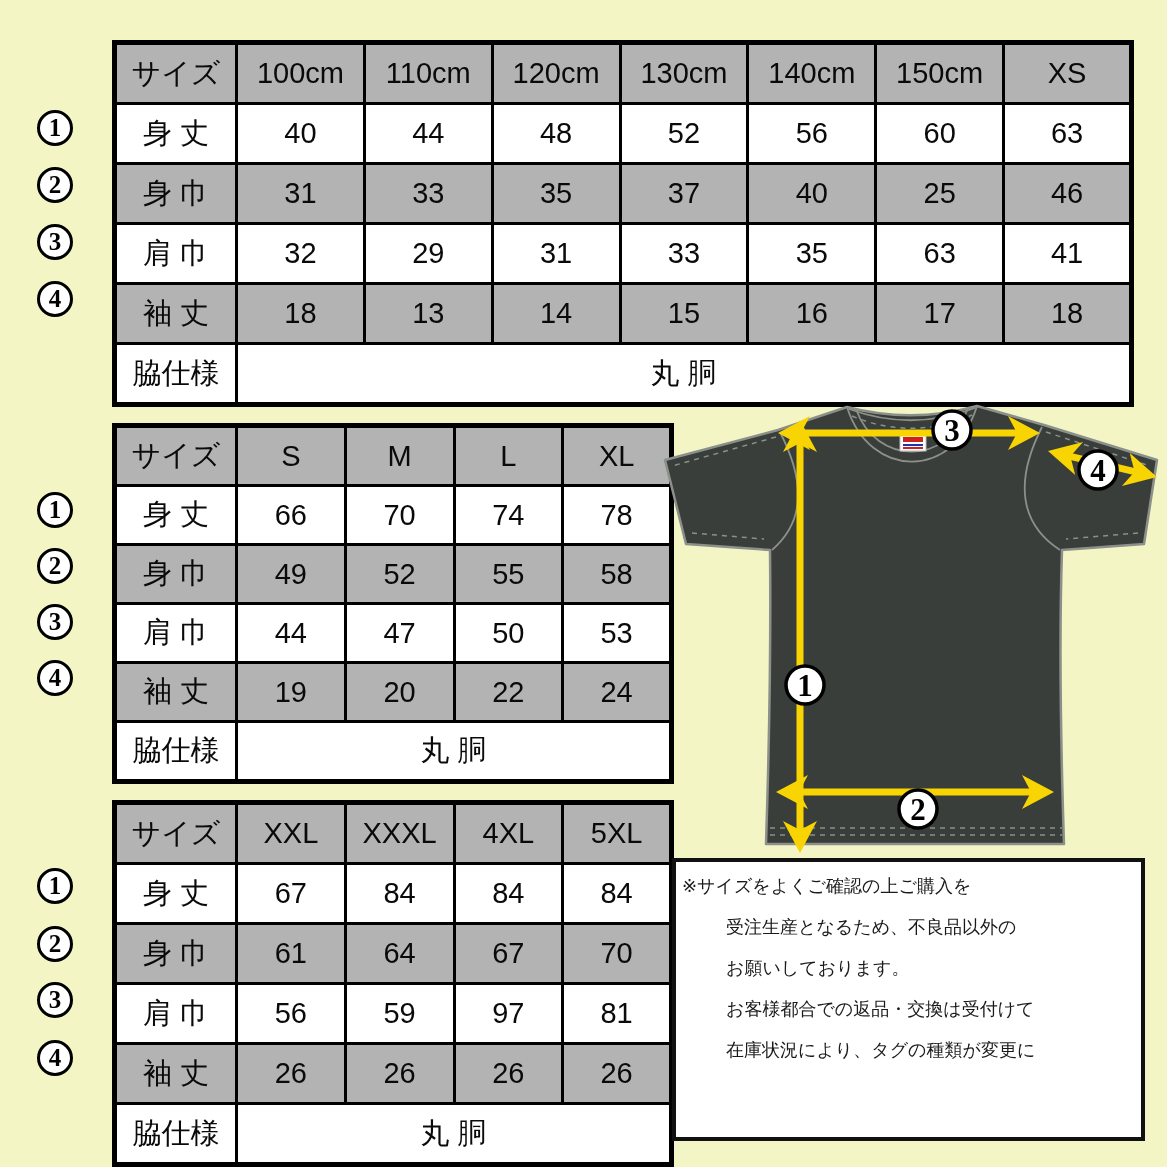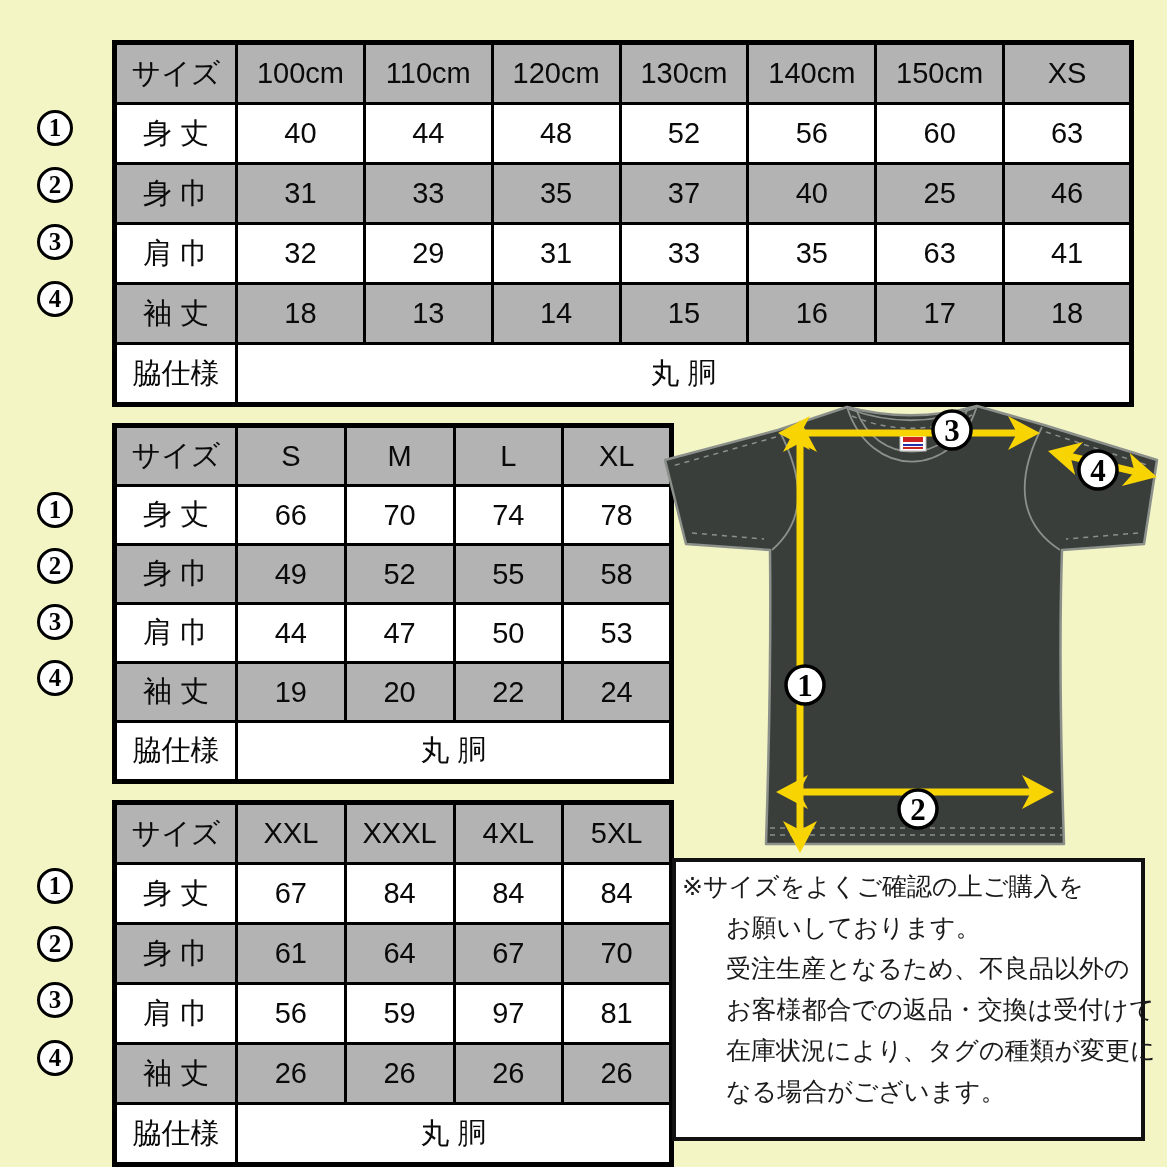--- a/index.html
+++ b/index.html
@@ -31,21 +31,21 @@
   .dash{stroke-dasharray:5 5;stroke-width:1.5;}
   .arrow line{stroke:var(--arrow,#f8d402);stroke-width:7;}
   .arrow use,.arrow path{fill:var(--arrow,#f8d402);}
   .mkr circle{fill:#fff;stroke:#000;stroke-width:3.5;}
   .mkr text{font-family:"Liberation Serif","DejaVu Serif",serif;font-weight:bold;font-size:31px;
             text-anchor:middle;fill:#000;}
 
   
   #notice{position:absolute;left:672px;top:858px;width:473px;height:283px;box-sizing:border-box;
           background:#fff;border:4px solid var(--notice-border,#111);padding:4px 6px 4px 6px;}
-  .nl{margin:0;font-size:25px;line-height:41px;color:#1a1a1a;white-space:nowrap;}
+  .nl{margin:0;font-size:18px;line-height:41px;color:#1a1a1a;white-space:nowrap;}
   .nl.indent{padding-left:44px;}
 </style>
 </head>
 <body>
 
 <div class="canvas">
 
   <div class="marker" style="top:110px">1</div>
   <div class="marker" style="top:167px">2</div>
   <div class="marker" style="top:224px">3</div>
@@ -301,20 +301,19 @@
         <text y="11">3</text>
     </g>
     <g class="mkr" transform="translate(438,78)">
       <circle r="19"></circle>
         <text y="11">4</text>
     </g>
   </svg>
 
   <div id="notice">
     <p class="nl">※サイズをよくご確認の上ご購入を</p>
+    <p class="nl indent">受注生産となるため、不良品以外の</p>
     <p class="nl indent">お願いしております。</p>
-    <p class="nl indent">受注生産となるため、不良品以外の</p>
     <p class="nl indent">お客様都合での返品・交換は受付けて</p>
     <p class="nl indent">在庫状況により、タグの種類が変更に</p>
-    <p class="nl indent">なる場合がございます。</p>
   </div>
 
 </div>
 
 </body></html>

